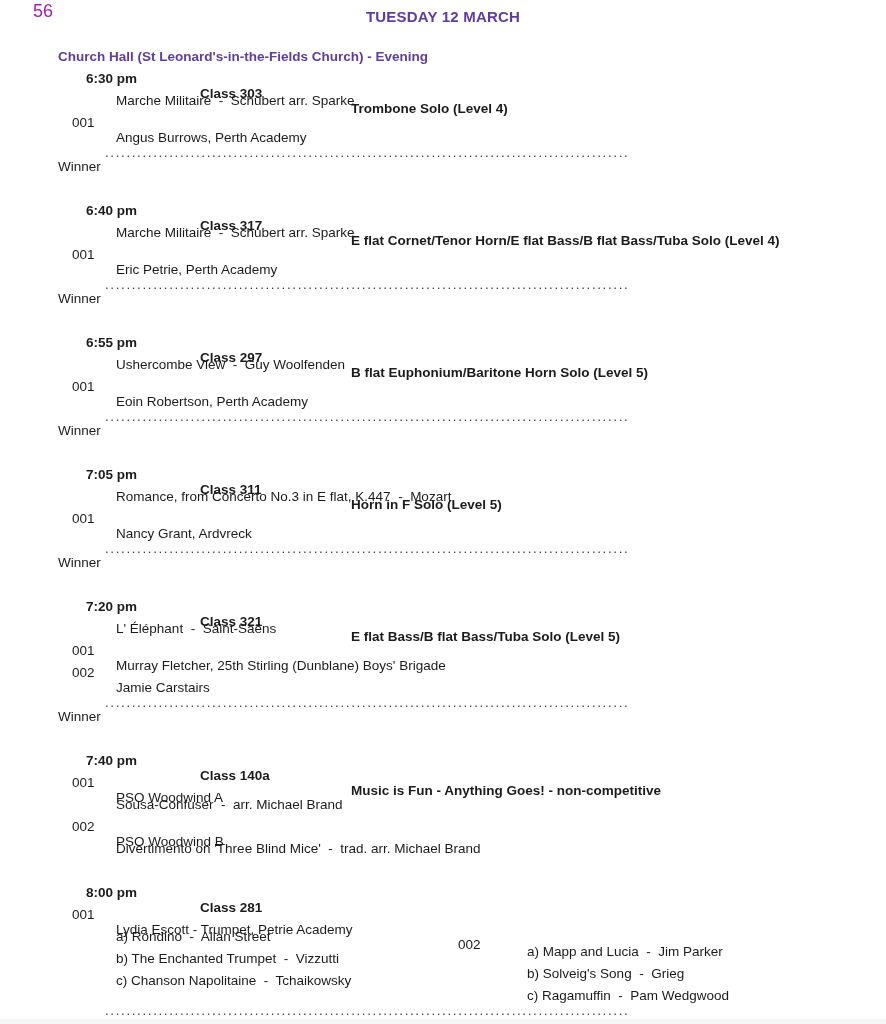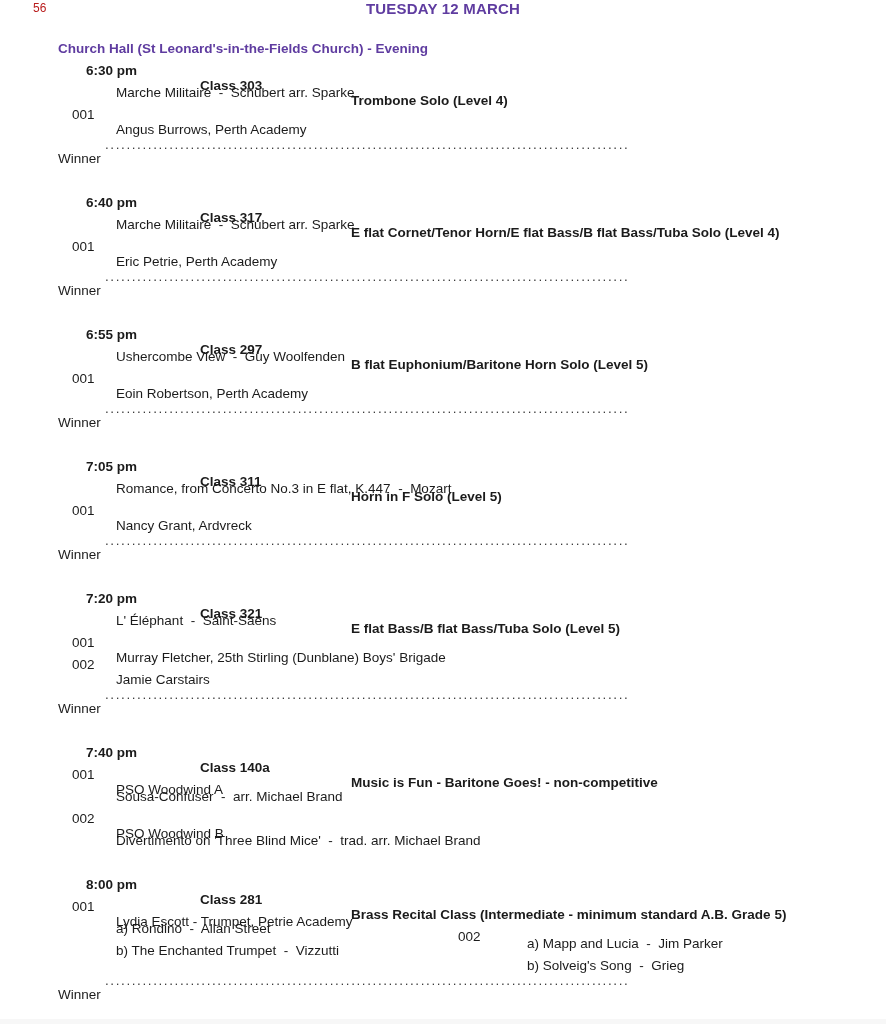--- a/index.html
+++ b/index.html
@@ -13,27 +13,27 @@
     overflow: hidden;
     position: relative;
     font-family: "Liberation Sans", "DejaVu Sans", sans-serif;
     font-size: 13.5px;
     color: #1b1b1b;
   }
   .page-number {
     position: absolute;
     left: 33px;
     top: 1px;
-    font-size: 12px;
-    color: #b91c1c;
+    font-size: 18px;
+    color: #a21caf;
   }
   .day-title-row {
     position: relative;
     height: 22px;
-    padding-top: 0;
+    padding-top: 8px;
     text-align: center;
   }
   .day-title {
     font-weight: bold;
     font-size: 15px;
     color: #5f3ca0;
     letter-spacing: 0.2px;
   }
   .venue-row {
     position: relative;
@@ -195,21 +195,21 @@
 </div>
 <div class="winner-row">
   <span class="winner-label">Winner</span>
   <span class="dots">........................................................................................................................................................................................................</span>
 </div>
 
 <div class="session">
   <div class="row">
     <span class="t">7:40 pm</span>
     <span class="c">Class 140a</span>
-    <span class="e">Music is Fun - Baritone Goes! - non-competitive</span>
+    <span class="e">Music is Fun - Anything Goes! - non-competitive</span>
   </div>
   <div class="row">
     <span class="num">001</span>
     <span class="txt">PSO Woodwind A</span>
   </div>
   <div class="row">
     <span class="txt">Sousa-Confuser  -  arr. Michael Brand</span>
   </div>
   <div class="row">
     <span class="num">002</span>
@@ -217,34 +217,37 @@
   </div>
   <div class="row">
     <span class="txt">Divertimento on 'Three Blind Mice'  -  trad. arr. Michael Brand</span>
   </div>
 </div>
 
 <div class="session">
   <div class="row">
     <span class="t">8:00 pm</span>
     <span class="c">Class 281</span>
-    <span class="e">Brass Recital Class (Intermediate - minimum standard A.B. Grade 5)</span>
   </div>
   <div class="row">
     <span class="num">001</span>
     <span class="txt">Lydia Escott - Trumpet, Petrie Academy</span>
     <span class="num2">002</span>
   </div>
   <div class="row">
     <span class="txt">a) Rondino  -  Allan Street</span>
     <span class="txt2">a) Mapp and Lucia  -  Jim Parker</span>
   </div>
   <div class="row">
     <span class="txt">b) The Enchanted Trumpet  -  Vizzutti</span>
     <span class="txt2">b) Solveig's Song  -  Grieg</span>
   </div>
+  <div class="row">
+    <span class="txt">c) Chanson Napolitaine  -  Tchaikowsky</span>
+    <span class="txt2">c) Ragamuffin  -  Pam Wedgwood</span>
+  </div>
 </div>
 <div class="winner-row">
   <span class="winner-label">Winner</span>
   <span class="dots">........................................................................................................................................................................................................</span>
 </div>
 
 <div class="bottom-strip"></div>
 
 </body></html>

